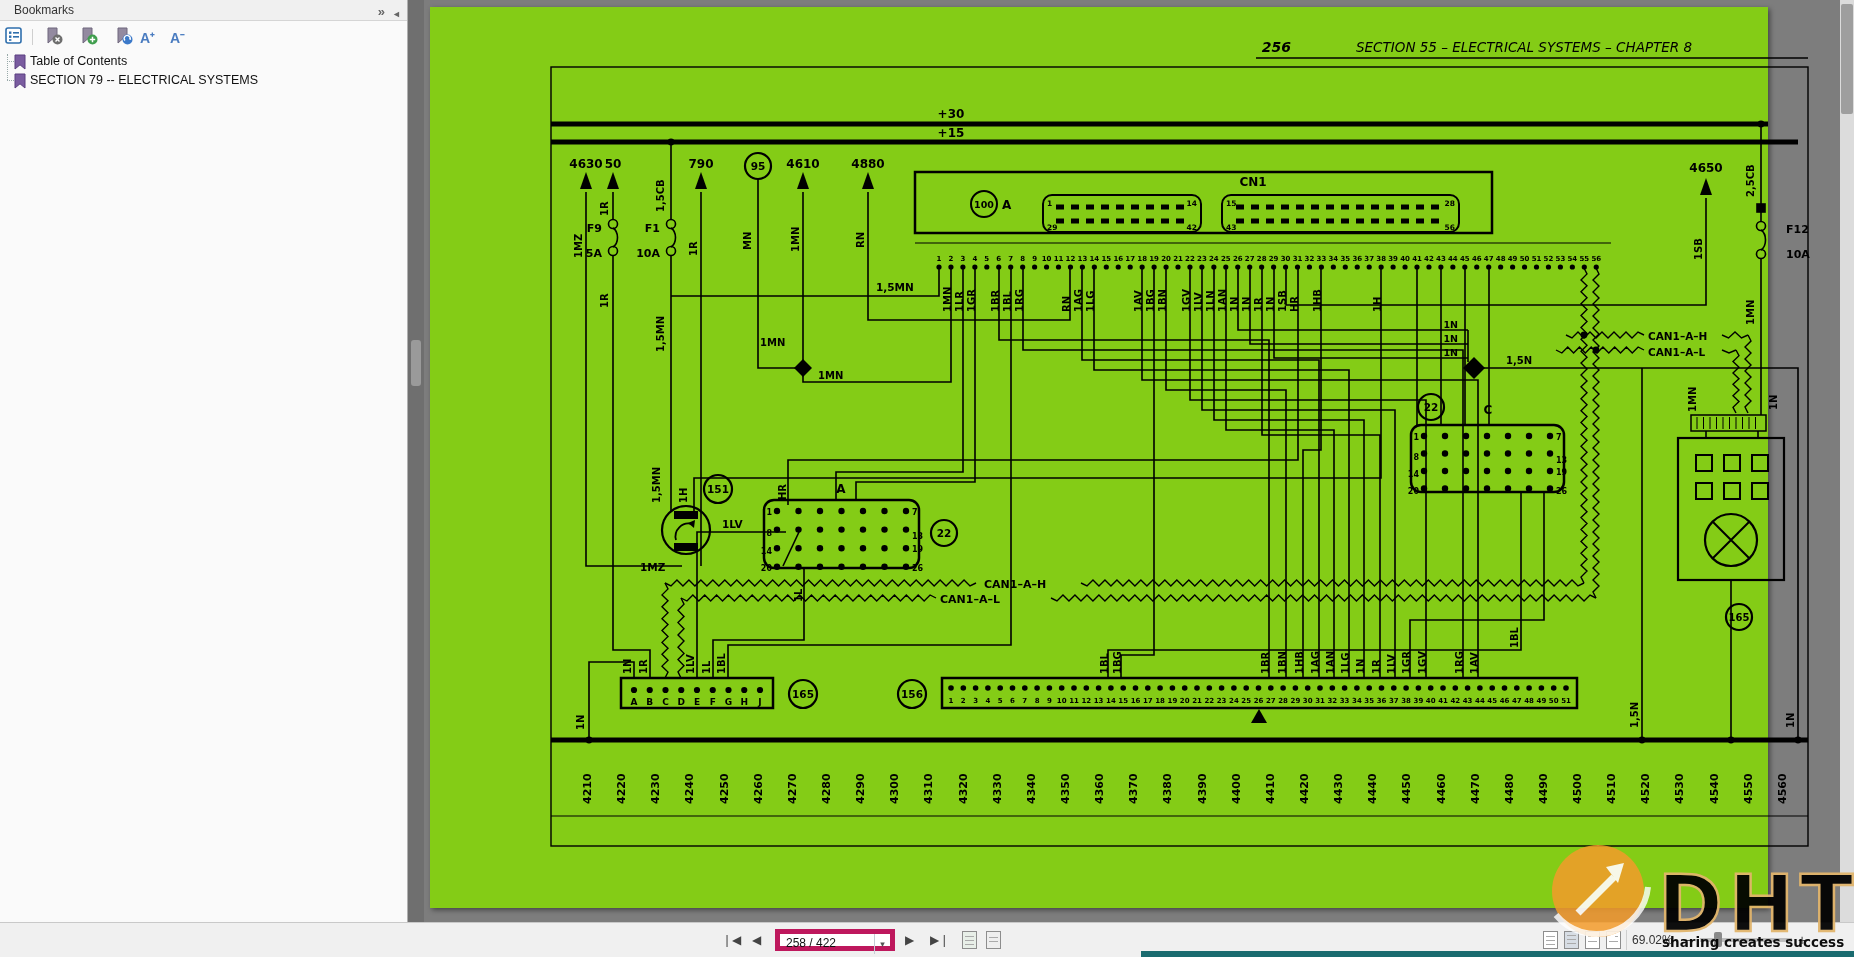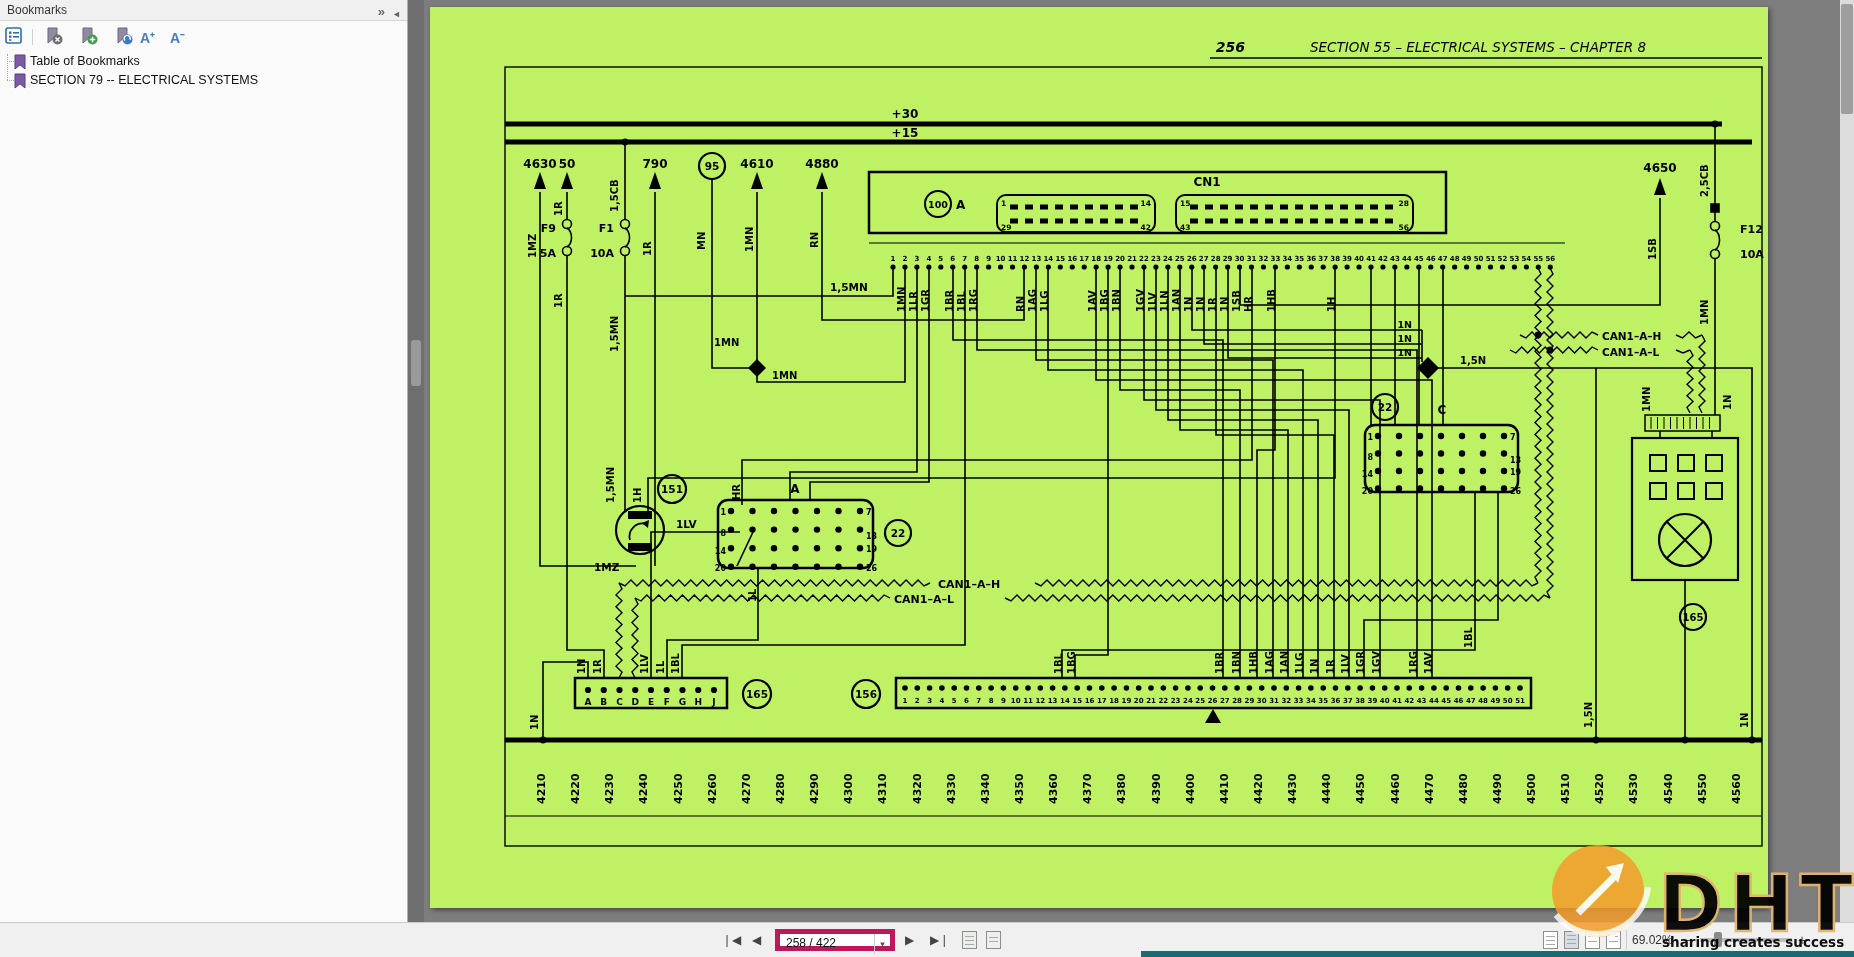--- a/index.html
+++ b/index.html
@@ -1,36 +1,36 @@
 <!DOCTYPE html>
 <html><head>
 <meta charset="utf-8">
 <style>
   * { margin:0; padding:0; box-sizing:border-box; }
   html,body { width:1854px; height:957px; overflow:hidden; background:#7d7d7d;
     font-family:"Liberation Sans", sans-serif; }
   .abs { position:absolute; }
   
   #sidebar { left:0; top:0; width:408px; height:922px; background:#fafafa; border-right:1px solid #b0b0b0; z-index:5;}
-  #sb-titlebar { left:0; top:0; width:100%; height:21px; background:#f0f0f0; border-bottom:1px solid #d5d5d5; font-size:12px; color:#333; line-height:20px; padding-left:7px;}
+  #sb-titlebar { left:0; top:0; width:100%; height:21px; background:#f0f0f0; border-bottom:1px solid #d5d5d5; font-size:12px; color:#333; line-height:20px; padding-left:14px;}
   .sb-collapse { position:absolute; top:2px; color:#666; cursor:pointer; }
   #sb-toolbar { left:0; top:24px; width:100%; height:26px; }
   .sbt-icon { position:absolute; top:3px; width:20px; height:20px; cursor:pointer; }
   .sb-sep { position:absolute; left:32px; top:5px; width:1px; height:16px; background:#cfcfcf; }
   .fontbtn { position:absolute; top:4px; font-size:14px; font-weight:bold; color:#4a7cc0; cursor:pointer;}
   #sb-tree { left:0; top:52px; width:100%; }
   .tree-row { position:relative; height:19px; line-height:19px; padding-left:30px; font-size:12.5px; color:#111; cursor:pointer; white-space:nowrap;}
   .tree-ribbon { position:absolute; left:13px; top:2px; }
   .treeline-v { position:absolute; left:7px; top:54px; height:26px; border-left:1px dotted #9aa; }
   .treeline-h { position:absolute; left:7px; width:7px; border-top:1px dotted #9aa; }
   
   #splitter { left:408px; top:0; width:16px; height:922px; background:#6f6f6f; z-index:4;}
   #split-handle { left:3px; top:340px; width:10px; height:46px; background:#9a9a9a; border-radius:3px; }
   #viewer { left:424px; top:0; width:1416px; height:922px; background:#7d7d7d; }
-  #page { left:430px; top:7px; width:1338px; height:901px; background:#bef264; box-shadow:2px 2px 5px rgba(0,0,0,.45); z-index:2;}
+  #page { left:430px; top:7px; width:1338px; height:901px; background:#84cc16; box-shadow:2px 2px 5px rgba(0,0,0,.45); z-index:2;padding-left:46px;}
   #page svg { display:block; }
   svg text { font-family:"DejaVu Sans","Liberation Sans",sans-serif; fill:#000; }
   #scrollbar { left:1840px; top:0; width:14px; height:922px; background:#dcdcdc; z-index:6;}
   #scroll-thumb { left:1px; top:4px; width:12px; height:110px; background:#9e9e9e; border-radius:2px;}
   
   #btoolbar { left:0; top:922px; width:1854px; height:35px; background:#f0f0f0; border-top:1px solid #c9c9c9; z-index:10;}
   .tb-btn { position:absolute; top:8px; font-size:12px; color:#444; cursor:pointer; line-height:18px;}
   #page-combo { position:absolute; left:775px; top:6px; width:120px; height:22px; background:#fff; border:5px solid #be185d; font-size:12px; }
   #page-combo .val { position:absolute; left:6px; top:2px; color:#111;}
   #page-combo .caret { position:absolute; right:0; top:0; width:16px; height:20px; border-left:1px solid #c5ccd4; color:#555; font-size:9px; text-align:center; line-height:20px; cursor:pointer;}
@@ -91,21 +91,21 @@
     <span class="fontbtn" style="left:170px;">A⁻</span>
   </div>
   <div class="treeline-v"></div>
   <div class="treeline-h" style="top:61px;"></div>
   <div class="treeline-h" style="top:80px;"></div>
   <div id="sb-tree" class="abs">
     <div class="tree-row">
       <span class="tree-ribbon"><svg width="14" height="16">
             <path d="M2,1 h10 v14 l-5,-4.2 l-5,4.2 z" fill="#7a5ca0" stroke="#5a3f80"></path>
           </svg></span>
-      <span>Table of Bookmarks</span>
+      <span>Table of Contents</span>
     </div>
     <div class="tree-row">
       <span class="tree-ribbon"><svg width="14" height="16">
             <path d="M2,1 h10 v14 l-5,-4.2 l-5,4.2 z" fill="#7a5ca0" stroke="#5a3f80"></path>
           </svg></span>
       <span>SECTION 79 -- ELECTRICAL SYSTEMS</span>
     </div>
   </div>
 </div>
 

